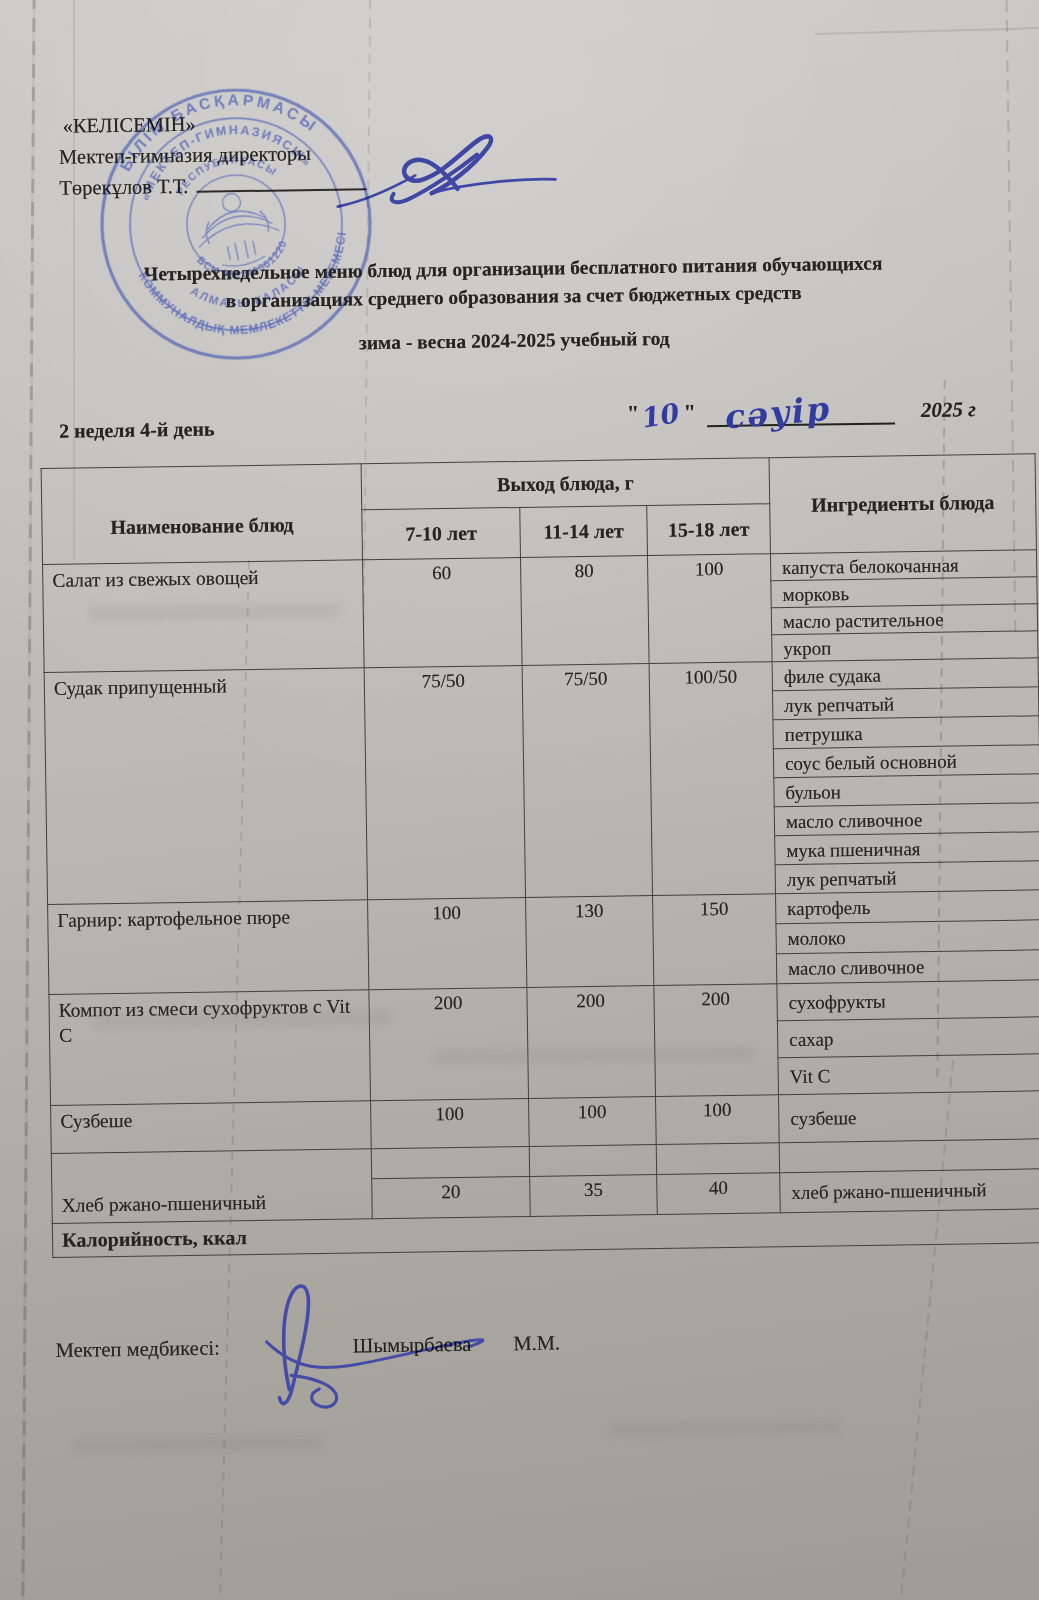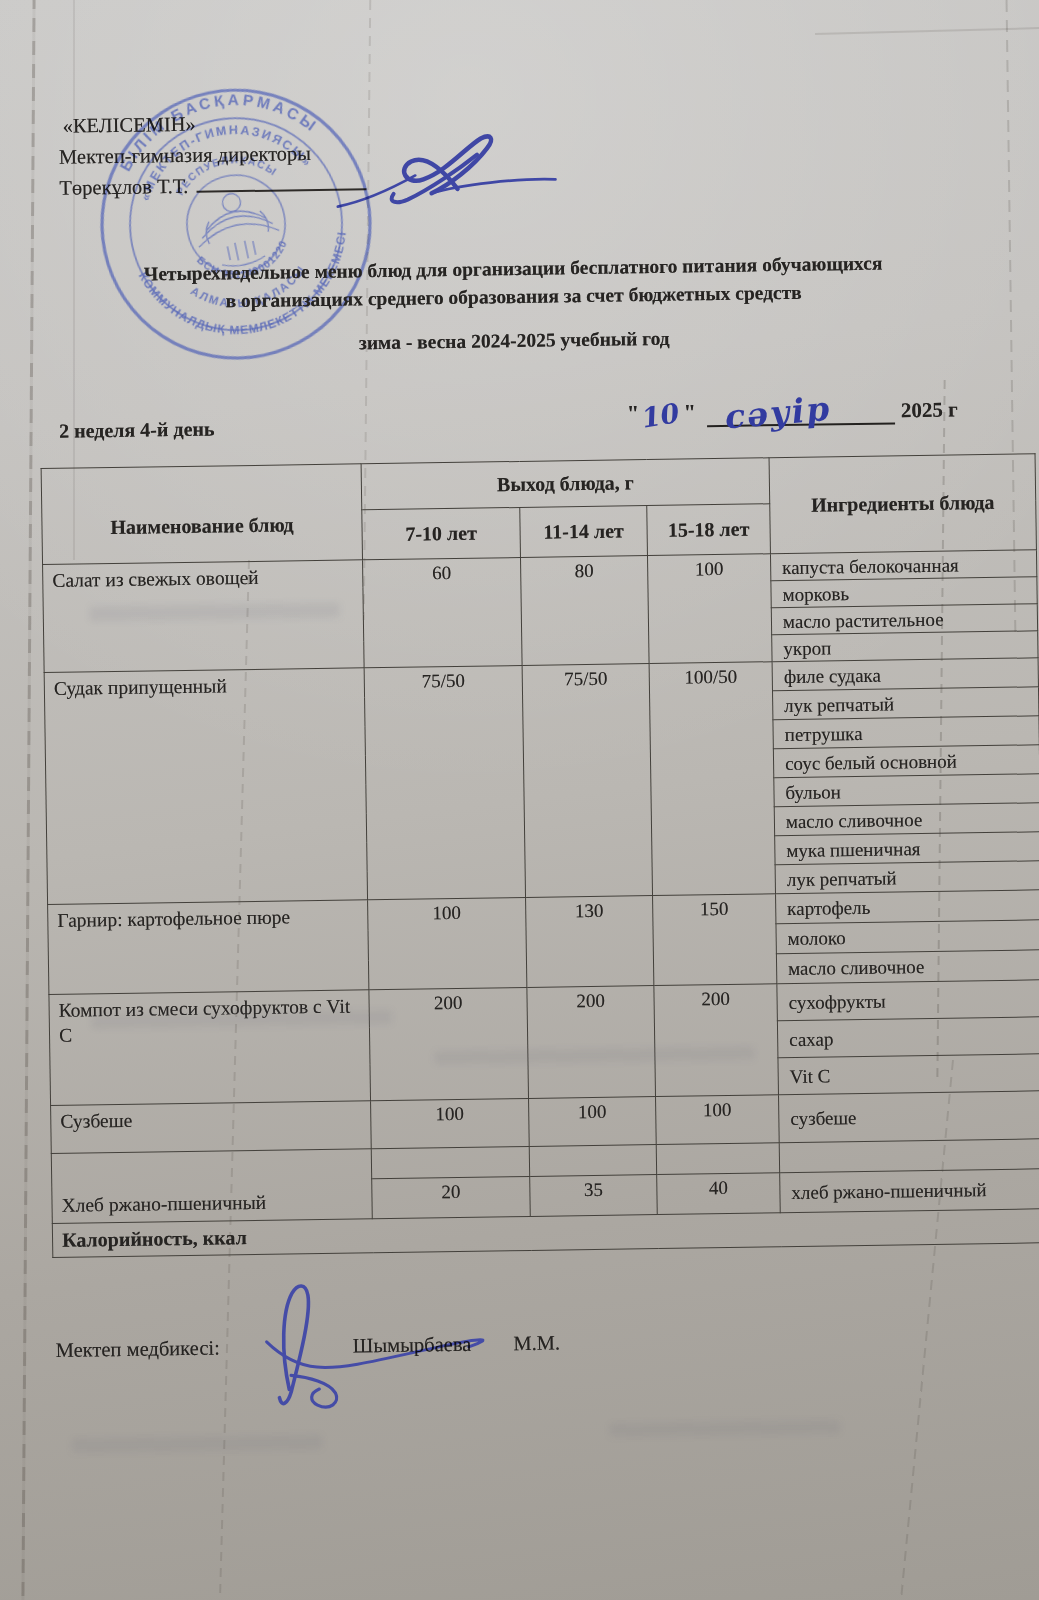--- a/index.html
+++ b/index.html
@@ -31,21 +31,21 @@
   .week{position:absolute;left:64px;top:413px;font-weight:bold;font-size:20px;}
 
   
   .dateline{position:absolute;left:632px;top:384px;height:46px;display:flex;align-items:flex-end;font-weight:bold;font-size:21px;}
   .dl-q{font-size:22px;letter-spacing:1px;padding-bottom:2px;}
   .dl-day{color:#323ba0;font-family:"DejaVu Serif",serif;font-style:italic;font-size:27px;
     transform:rotate(-8deg);margin:0 4px 2px 2px;line-height:20px;}
   .dl-month{position:relative;width:188px;margin-left:10px;border-bottom:2.5px solid #23211f;height:40px;}
   .dl-month span{position:absolute;left:18px;bottom:-8px;color:#323ba0;font-family:"DejaVu Serif",serif;
     font-style:italic;font-weight:bold;font-size:33px;transform:rotate(-4deg);letter-spacing:2px;}
-  .dl-year{margin-left:6px;padding-bottom:1px;}
+  .dl-year{margin-left:26px;padding-bottom:1px;font-style:italic;}
 
   
   table.menu{position:absolute;left:45px;top:461px;border-collapse:collapse;table-layout:fixed;width:994px;background:transparent;}
   .menu th,.menu td{border:1.7px solid #43403b;font-size:19px;padding:0 5px;overflow:hidden;
     text-shadow:0 0 .5px rgba(45,42,40,.5);}
   .menu thead th{font-weight:bold;font-size:20px;text-align:center;}
   th.dish-head{padding-top:24px;}
   .menu td.dish{vertical-align:top;text-align:left;padding:3px 4px 0 9px;font-size:19.5px;line-height:25px;}
   .menu td.dish.bottom{vertical-align:bottom;padding-bottom:5px;}
   .menu td.val{vertical-align:top;text-align:center;padding-top:3px;}

